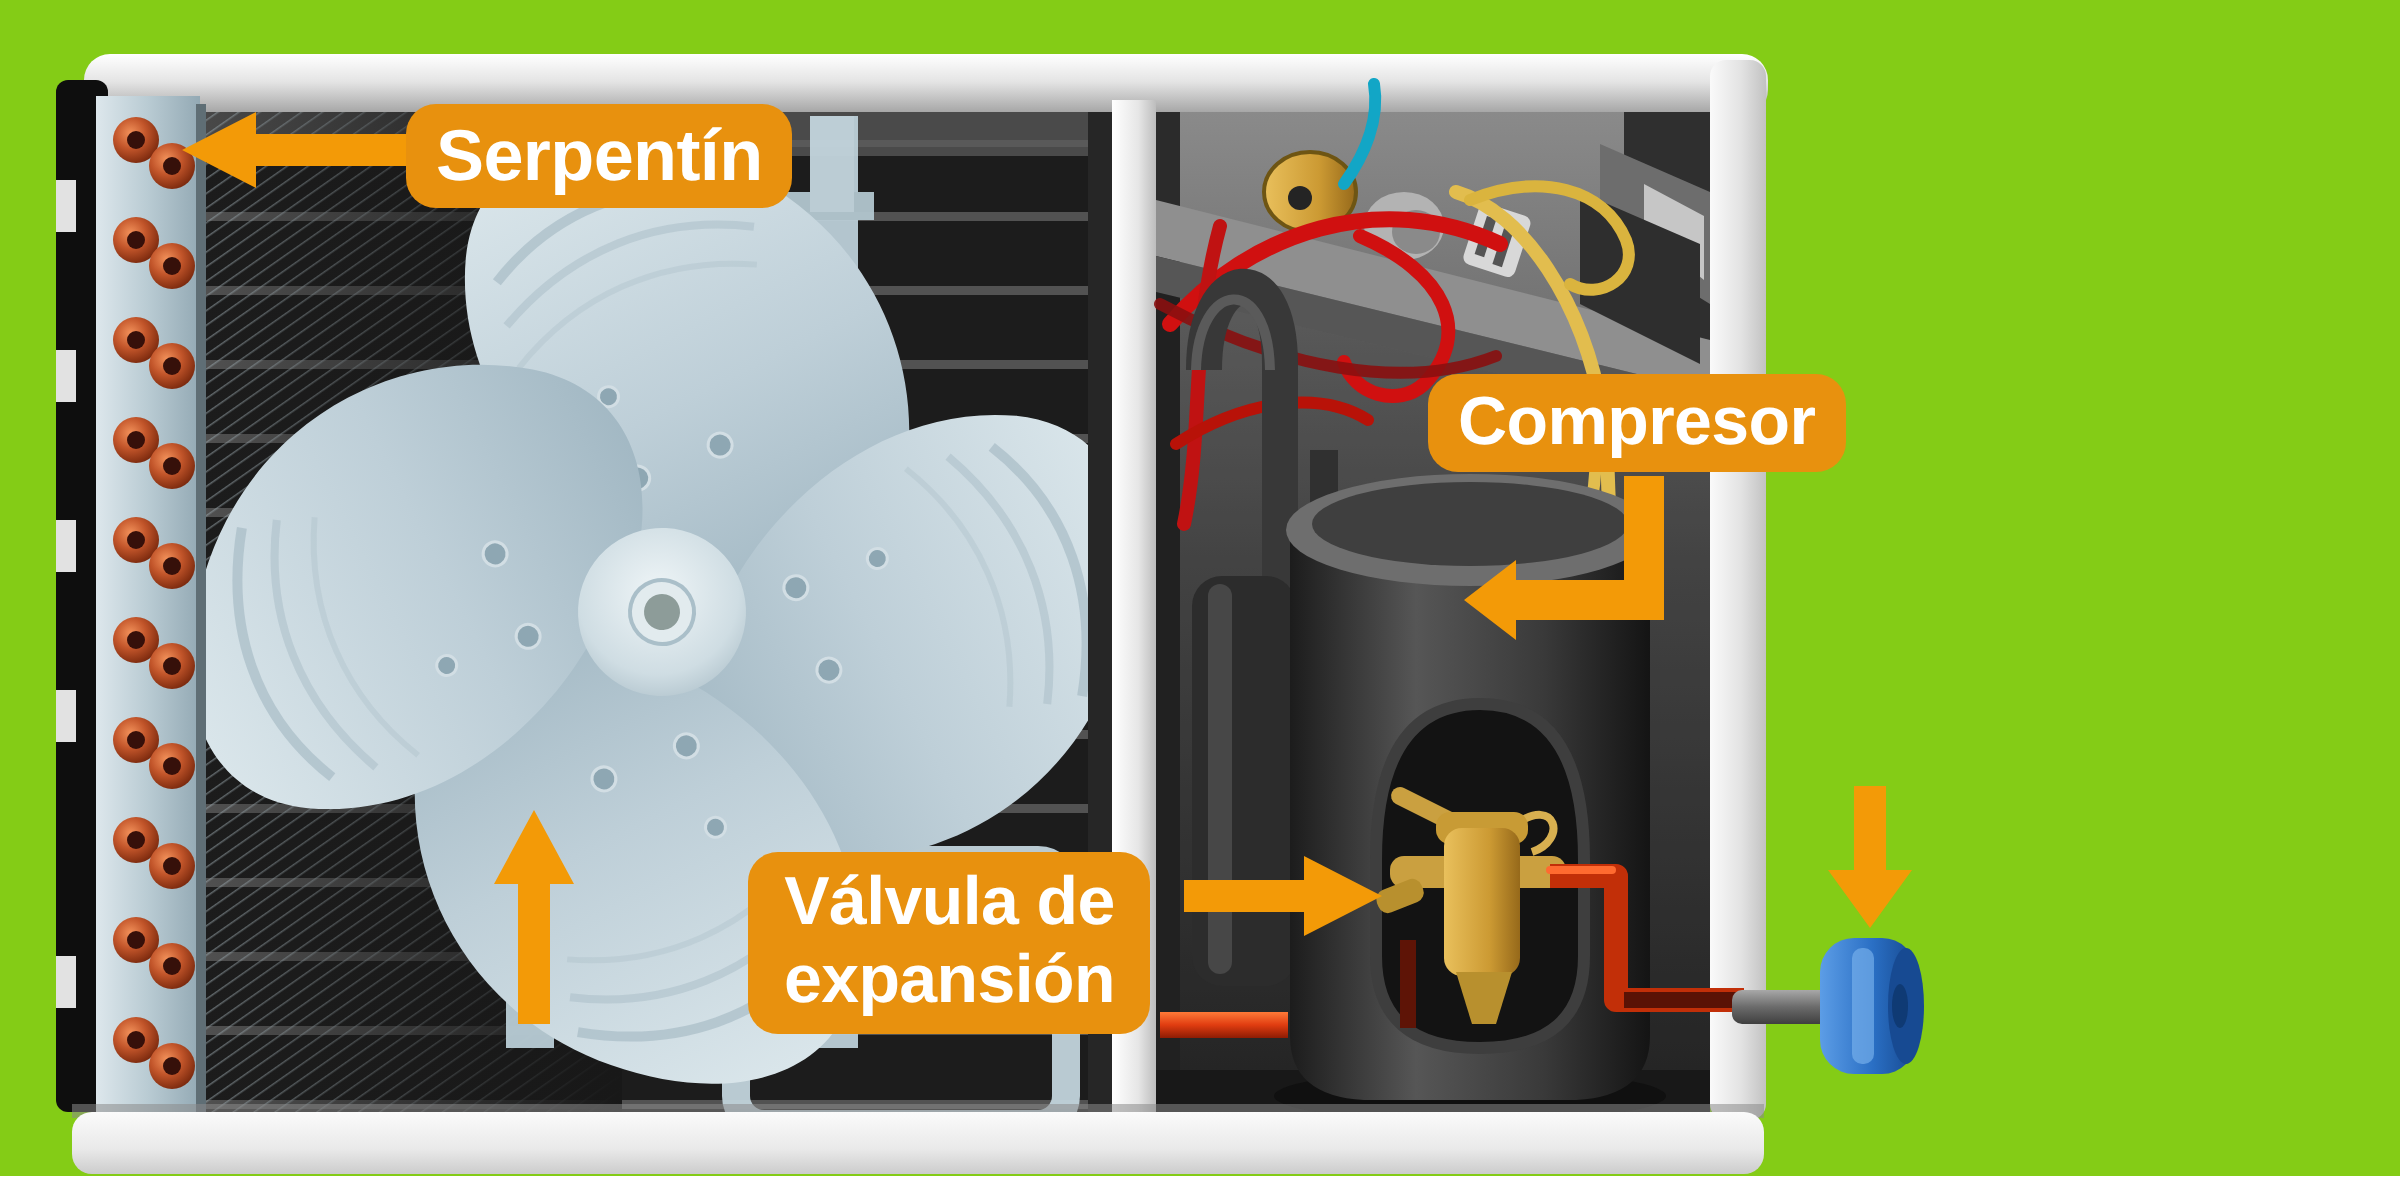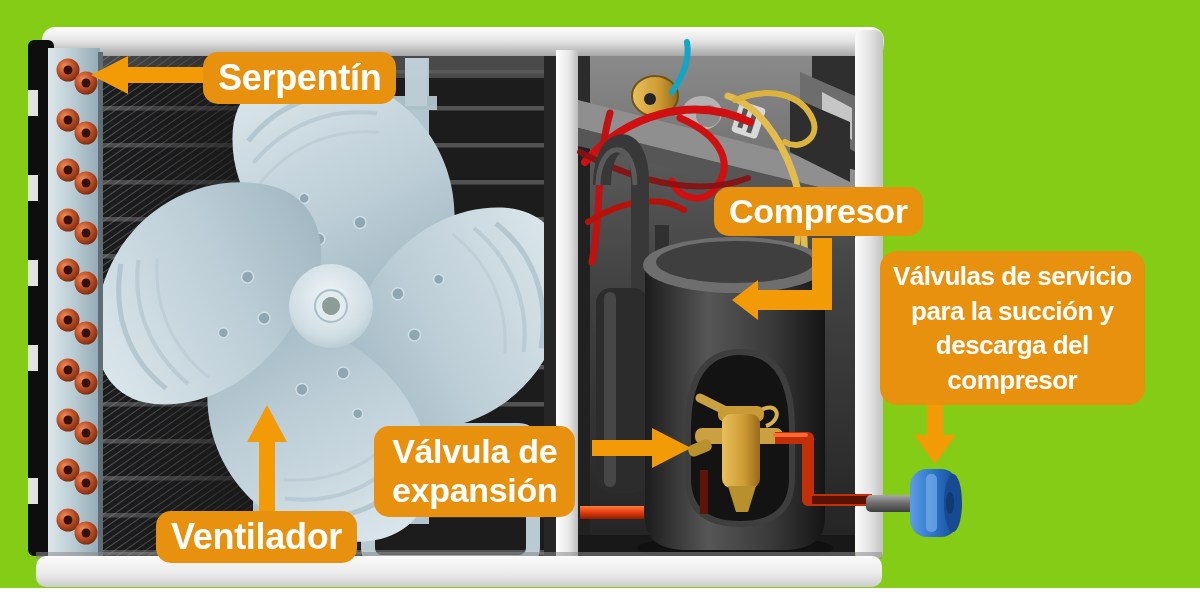--- a/index.html
+++ b/index.html
@@ -331,25 +331,20 @@
   <svg class="arrow" style="left:728px;top:238px" width="112" height="86">
     <polygon points="84,0 104,0 104,72 30,72 30,82 4,62 30,42 30,52 84,52" fill="#F39A07"></polygon>
   </svg>
 
   <svg class="arrow" style="left:912px;top:393px" width="46" height="74">
     <polygon points="15,0 31,0 31,42 44,42 23,71 2,42 15,42" fill="#F39A07"></polygon>
   </svg>
 
   <div class="label label-serpentin">Serpentín</div>
 
-  <div class="label label-ventilador">Ventilador</div>
 
   <div class="label label-expansion">Válvula de
 expansión</div>
 
   <div class="label label-compresor">Compresor</div>
 
-  <div class="label label-servicio">Válvulas de servicio
-para la succión y
-descarga del
-compresor</div>
 
 </div>
 
 </body></html>

